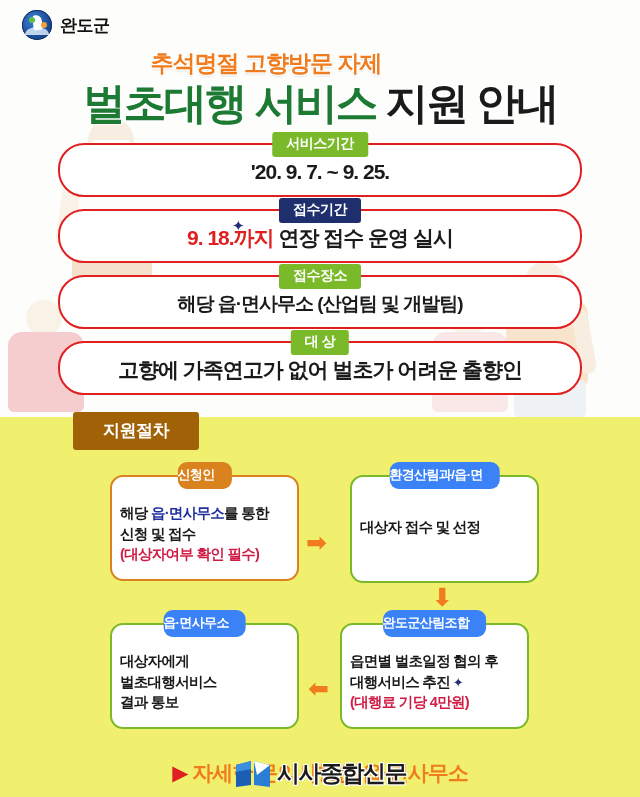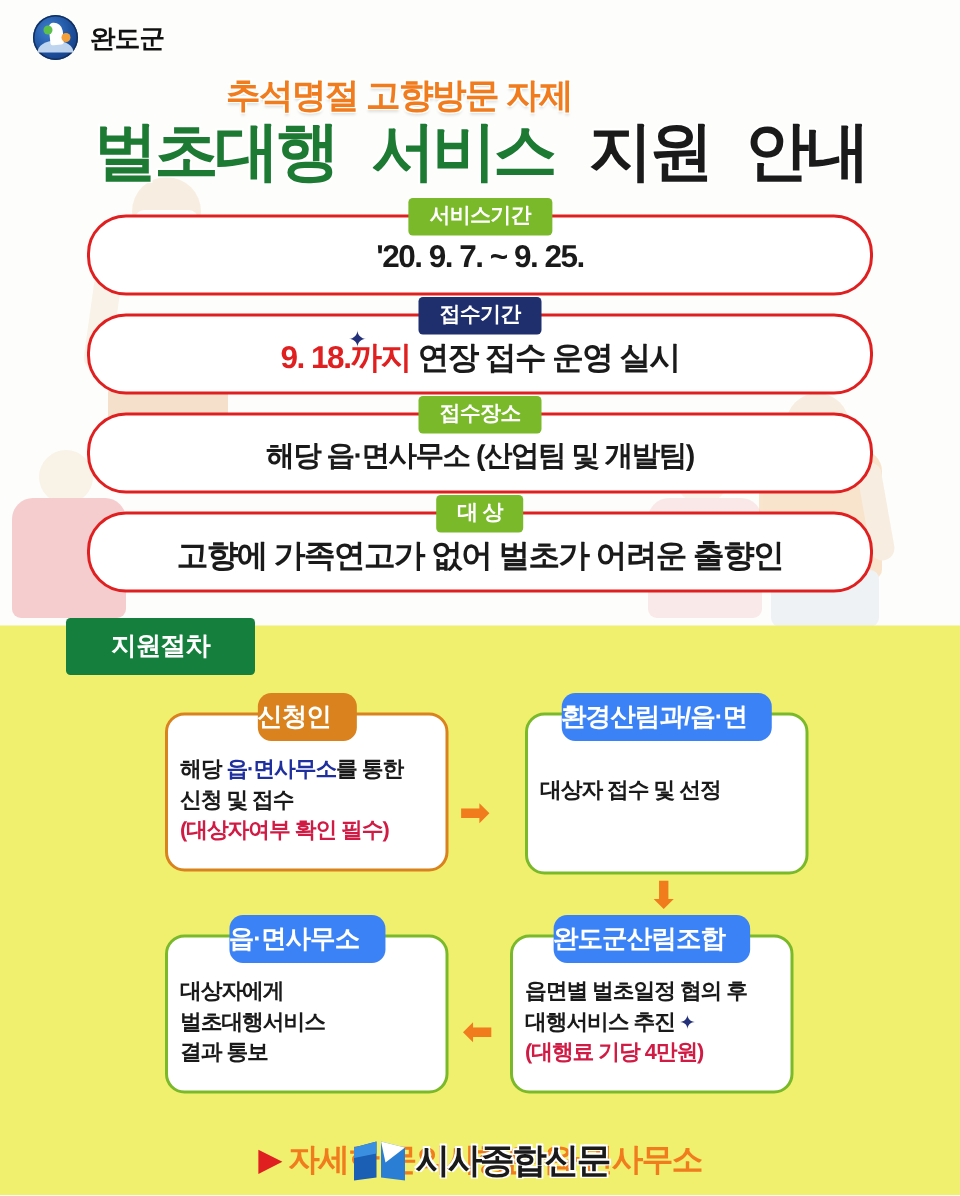--- a/index.html
+++ b/index.html
@@ -28,21 +28,21 @@
   .emblem .sail{position:absolute;left:11px;top:5px;width:9px;height:15px;background:#ffffff;border-radius:3px 6px 2px 2px;transform:rotate(-6deg);}
   .emblem .dotg{position:absolute;left:7px;top:7px;width:6px;height:6px;border-radius:50%;background:#5cc04a;}
   .emblem .doto{position:absolute;left:19px;top:12px;width:6px;height:6px;border-radius:50%;background:#f4a03a;}
   .gov-name{font-size:17px;font-weight:bold;color:#111;letter-spacing:-.5px;}
 
   .kicker{position:absolute;top:48px;left:0;width:532px;text-align:center;
     font-size:23px;font-weight:bold;color:#f07c1e;letter-spacing:-1px;
     text-shadow:-1px -1px 0 #fff,1px -1px 0 #fff,-1px 1px 0 #fff,1px 1px 0 #fff,0 2px 2px rgba(0,0,0,.12);}
 
   .headline{position:absolute;top:80px;left:0;width:640px;text-align:center;
-    font-size:43px;font-weight:bold;letter-spacing:-2.5px;white-space:nowrap;line-height:1.1;font-family:Liberation Mono, monospace;}
+    font-size:43px;font-weight:bold;letter-spacing:-2.5px;white-space:nowrap;line-height:1.1;}
   .headline .g{color:#1d7a33;text-shadow:-1.2px -1.2px 0 #fff,1.2px -1.2px 0 #fff,-1.2px 1.2px 0 #fff,1.2px 1.2px 0 #fff;}
   .headline .d{color:#1a1a1a;font-weight:bold;text-shadow:-1px -1px 0 #fff,1px -1px 0 #fff,-1px 1px 0 #fff,1px 1px 0 #fff;}
 
   
   .rows{position:absolute;top:143px;left:0;width:640px;}
   .row{position:relative;margin:0 auto 12px auto;width:520px;height:50px;
     background:#fff;border:2.5px solid #e02020;border-radius:26px;
     display:flex;align-items:center;justify-content:center;}
   .row:last-child{margin-bottom:0;}
   .badge{position:absolute;top:-13px;left:50%;transform:translateX(-50%);
@@ -50,28 +50,28 @@
     font-size:14px;font-weight:bold;color:#fff;letter-spacing:-.5px;white-space:nowrap;z-index:3;}
   .badge.green{background:#7ab929;}
   .badge.navy{background:#1f2f6e;}
   .row-text{font-size:21px;font-weight:bold;color:#1a1a1a;letter-spacing:-1px;white-space:nowrap;padding-top:4px;}
   .row-text .red{color:#e02020;}
   .row-text.sm{font-size:19px;}
   .sparkle{position:absolute;color:#23307a;font-size:15px;font-weight:bold;}
 
   
   .proc{position:absolute;left:0;top:417px;width:640px;height:380px;background:#f0f06e;}
-  .proc-title{position:absolute;left:44px;top:-5px;background:#15803d;color:#fff;
+  .proc-title{position:absolute;left:73px;top:-5px;background:#a16207;color:#fff;
     padding:7px 30px 8px 30px;border-radius:3px;font-size:17px;font-weight:bold;letter-spacing:-.5px;}
 
   .card{position:absolute;width:185px;background:#fff;border-radius:13px;}
   .card.orange{border:2.5px solid #d9821e;}
   .card.green{border:2.5px solid #7ab929;}
   .card .chead{position:absolute;top:-15px;left:50%;transform:translateX(-50%);
-    padding:4px 17px 5px 0;border-radius:9px;font-size:17px;font-weight:bold;color:#fff;
+    padding:4px 17px 5px 0;border-radius:9px;font-size:13px;font-weight:bold;color:#fff;
     letter-spacing:-.6px;white-space:nowrap;z-index:4;}
   .card.orange .chead{background:#d9821e;}
   .card.green .chead{background:#3b82f6;}
   .cbody{padding:26px 8px 14px 8px;text-align:left;font-size:14.5px;font-weight:bold;
     color:#1a1a1a;line-height:1.42;letter-spacing:-.7px;}
   .cbody .blue{color:#1f2f9e;}
   .cbody .red{color:#d01b45;}
   .cbody .sp{color:#23307a;font-size:13px;}
 
   .arrow{position:absolute;color:#f07c1e;font-weight:bold;line-height:1;}

